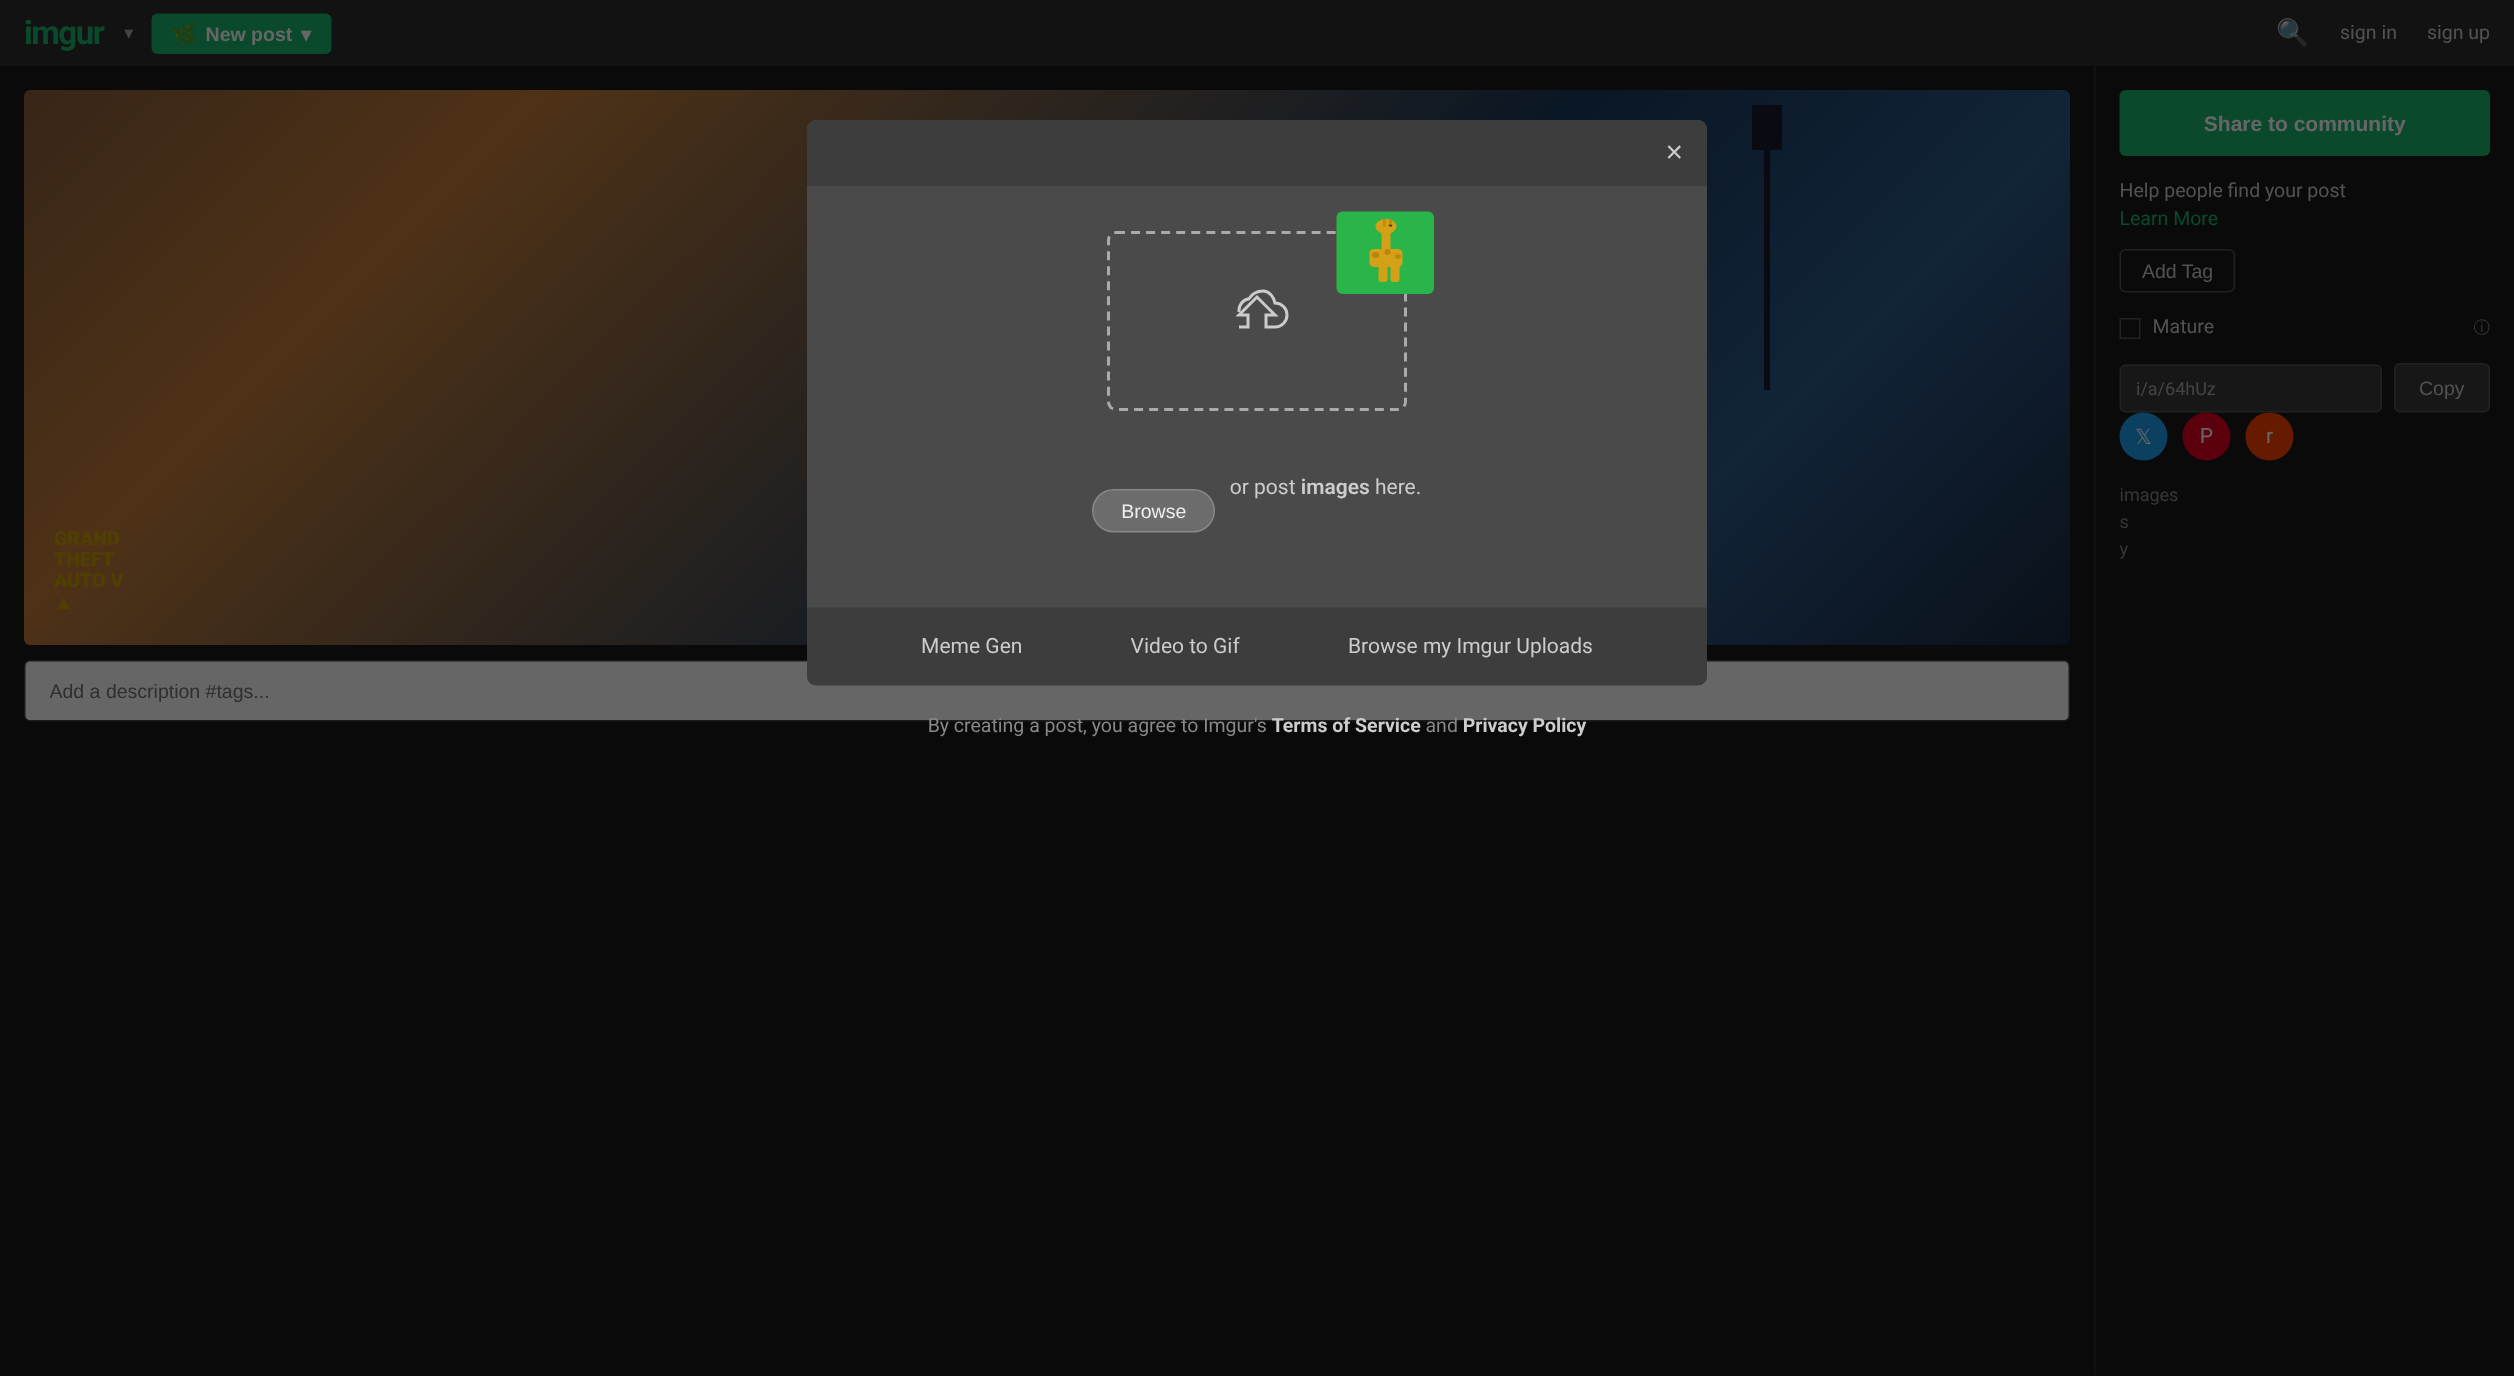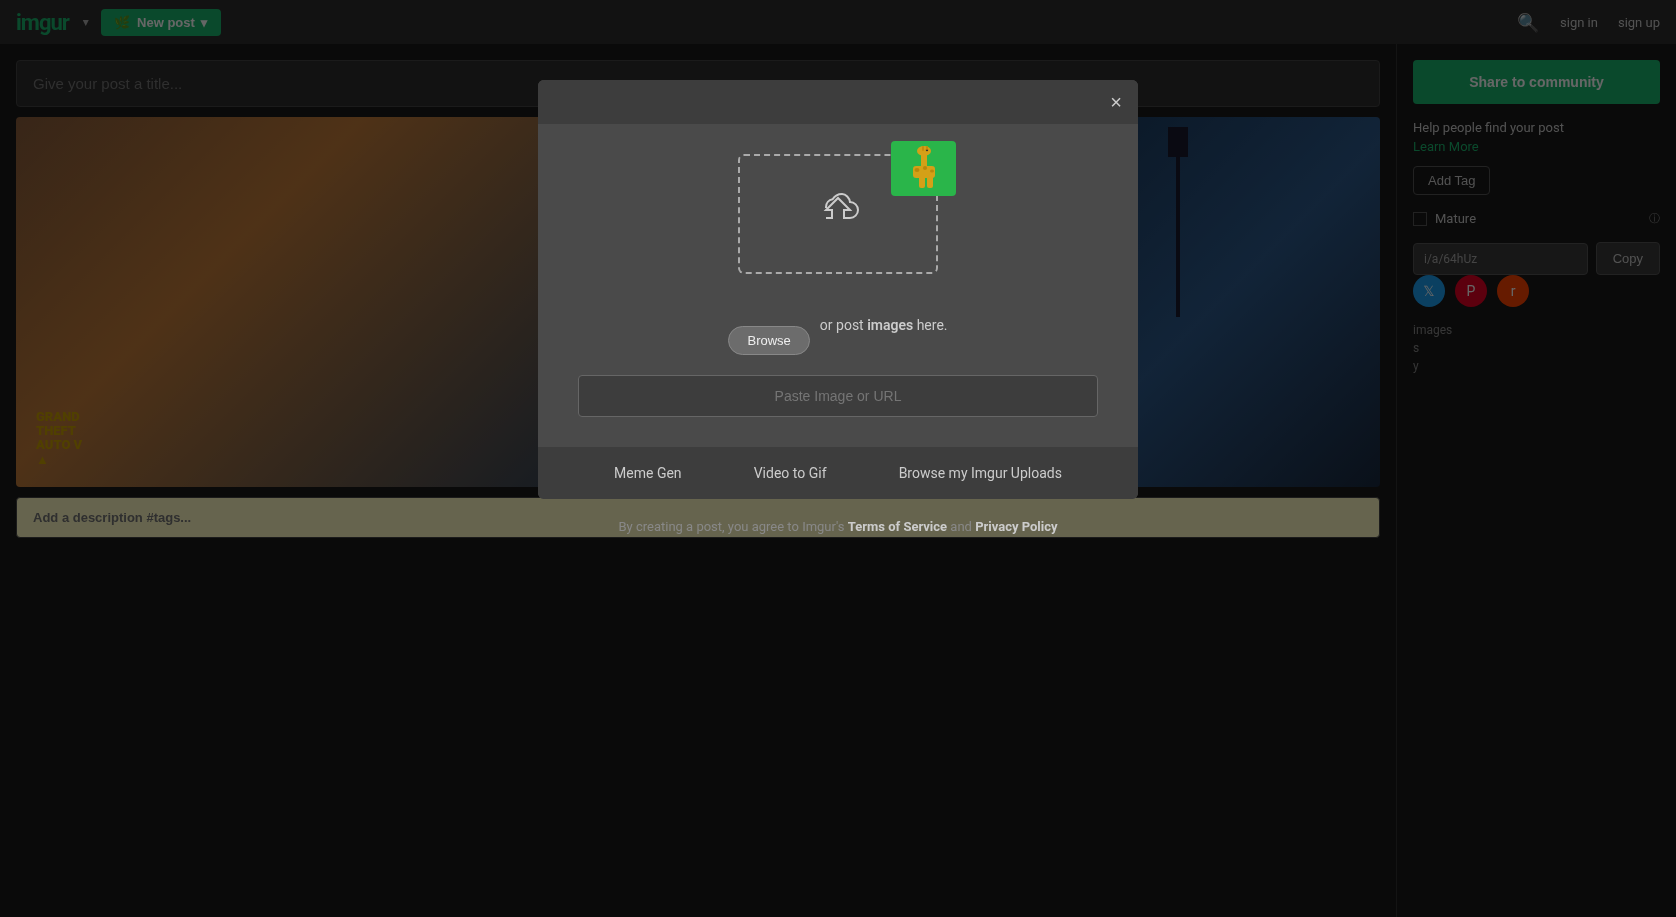--- a/index.html
+++ b/index.html
@@ -131,28 +131,27 @@
       width: 20px;
       height: 30px;
       background: #1a1a2e;
       position: absolute;
       top: -30px;
       left: -8px;
     }
 
     .description-input {
       width: 100%;
-      background: #fef9c3;
+      background: #ffffff;
       border: 1px solid #444;
       border-radius: 4px;
       padding: 12px 16px;
       color: #888;
       font-size: 13px;
       outline: none;
-      font-weight: bold;
     }
 
     
     .sidebar {
       width: 280px;
       padding: 16px;
       border-left: 1px solid #333;
     }
 
     .share-btn {
@@ -428,21 +427,20 @@
   </button>
   <div class="navbar-right">
     <span class="navbar-search-icon">🔍</span>
     <a class="navbar-link">sign in</a>
     <a class="navbar-link">sign up</a>
   </div>
 </div>
 
 <div class="main-content">
   <div class="center-area">
-    <input class="title-input" type="text" placeholder="Give your post a title..." style="">
 
     <div class="post-image-container">
 
       <div class="tower-silhouette">
         <div class="tower-top"></div>
       </div>
       <div class="gta-overlay">
         <div class="gta-text">GRAND<br>THEFT<br>AUTO V</div>
         <div class="gta-text subtitle">▲</div>
       </div>
@@ -526,21 +524,20 @@
         </div>
       </div>
 
       <div class="browse-row">
         <button class="browse-btn">Browse</button>
         <span class="drag-text">
           <span>or post </span><b>images</b><span> here.</span>
         </span>
       </div>
 
-      <input class="paste-input" type="text" placeholder="Paste Image or URL" style="">
     </div>
 
     <div class="modal-footer">
       <a class="footer-link">Meme Gen</a>
       <a class="footer-link">Video to Gif</a>
       <a class="footer-link">Browse my Imgur Uploads</a>
     </div>
   </div>
 
   <div class="terms-bar">

